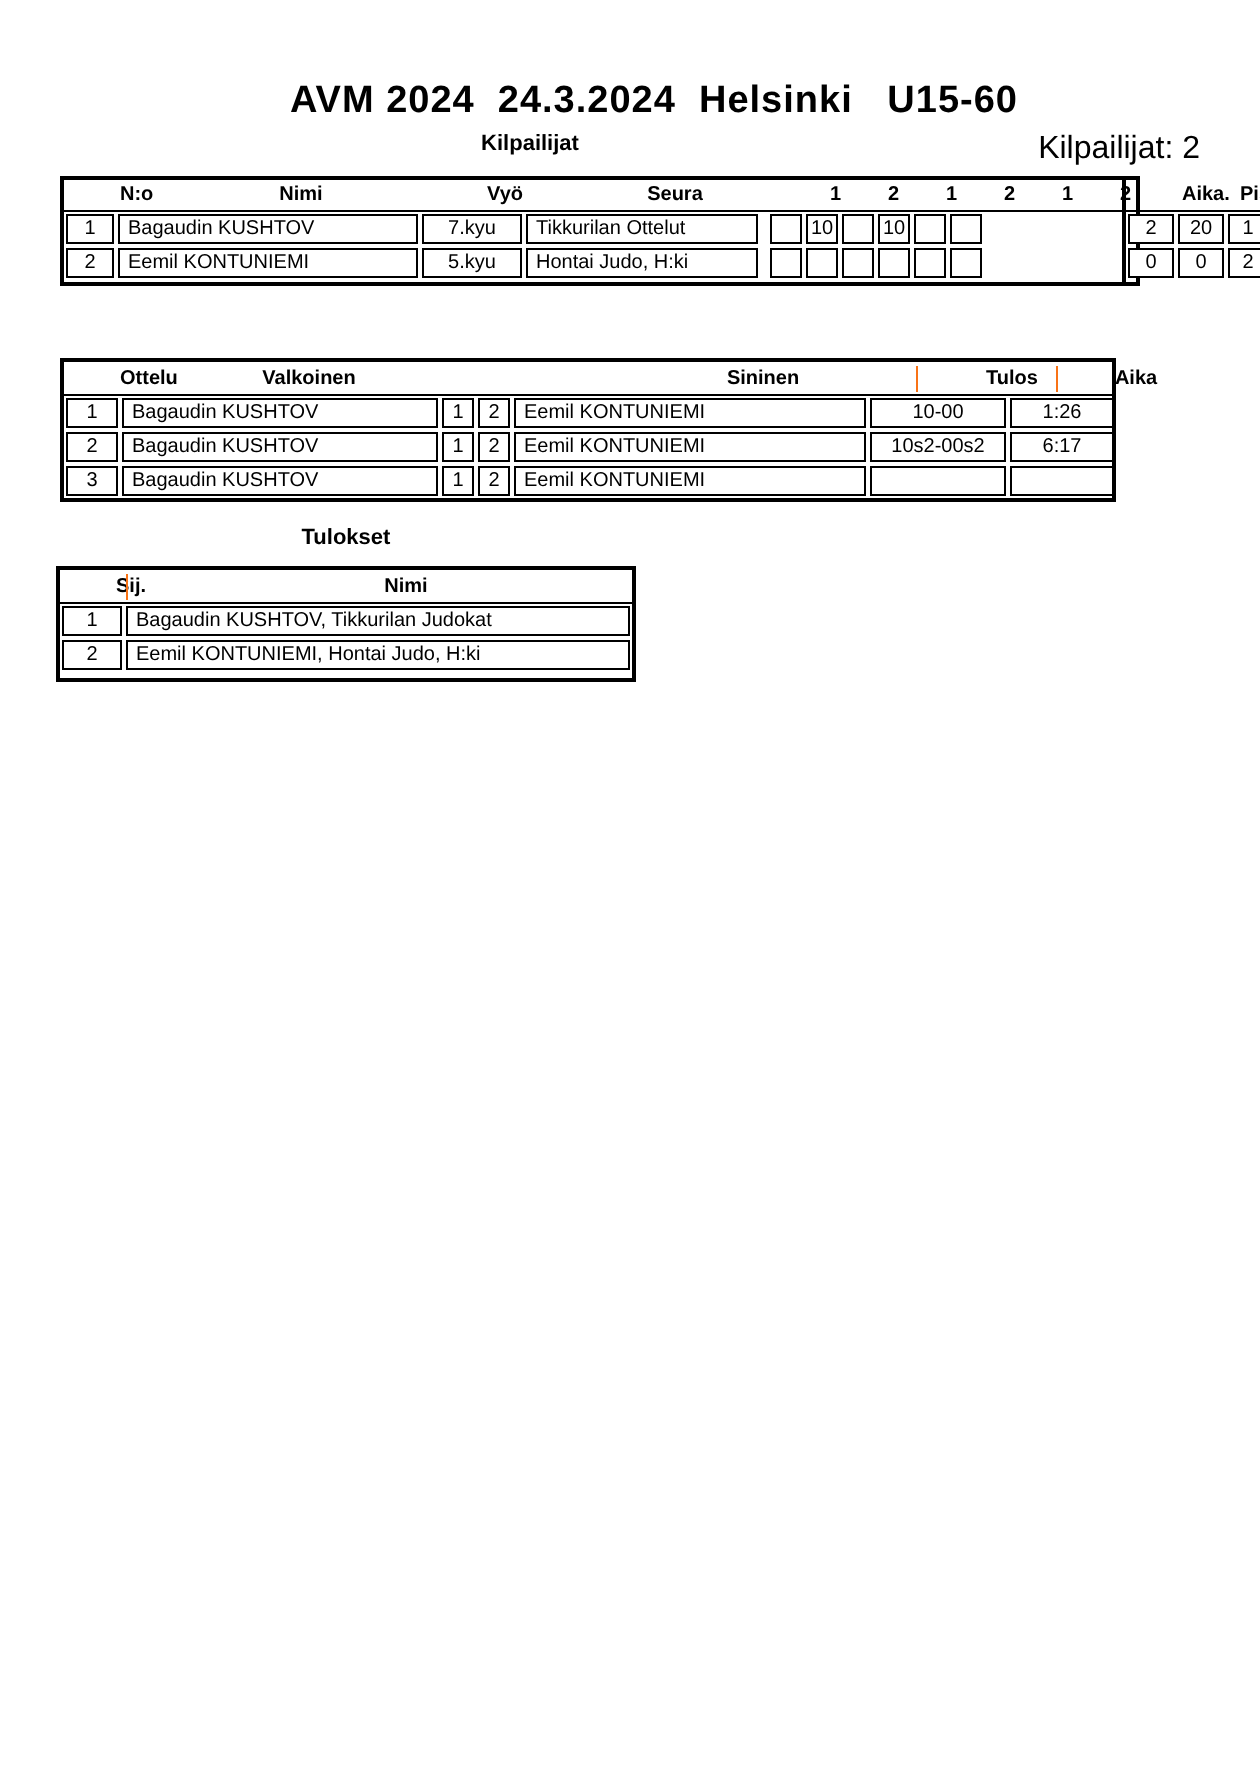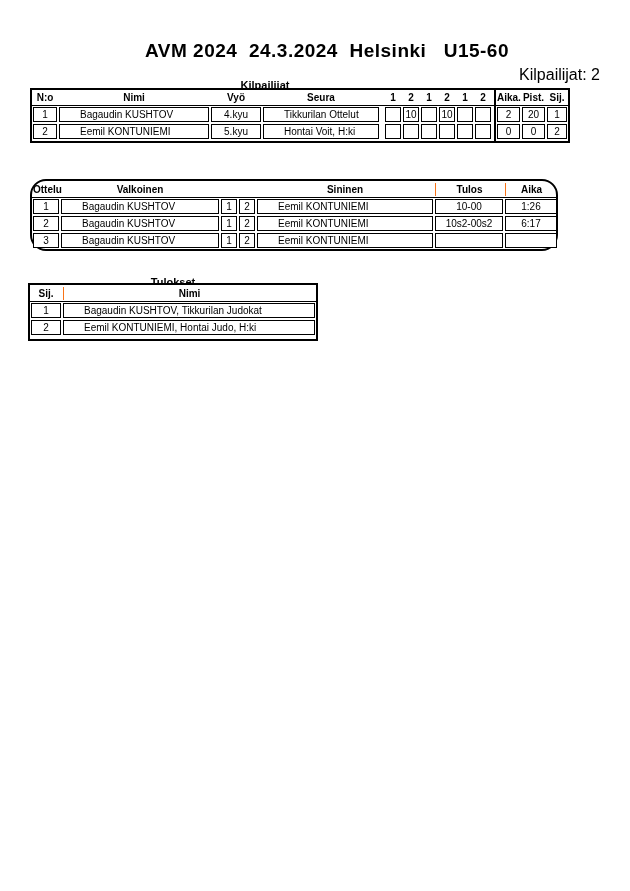--- a/index.html
+++ b/index.html
@@ -6,54 +6,55 @@
   .page {
     position:relative; width:630px; height:891px; background:#ffffff;
     font-family:"Liberation Sans","DejaVu Sans",sans-serif; color:#000;
     overflow:hidden;
   }
   .main-title {
     position:absolute; top:40px; left:12px; width:630px;
     text-align:center; font-size:19px; font-weight:bold; white-space:pre;
     letter-spacing:0.5px;
   }
-  .sec-title { position:absolute; font-size:11px; font-weight:bold; text-align:center;margin-top:13px; }
+  .sec-title { position:absolute; font-size:11px; font-weight:bold; text-align:center; }
   .t1-title { top:66px; left:30px; width:470px; }
   .t2-title { top:163px; left:30px; width:528px; }
   .t3-title { top:263px; left:28px; width:290px; }
   .count-label { position:absolute; top:66px; right:30px; font-size:16px; }
 
   .tbl { position:absolute; border:2px solid #000; background:#fff; box-sizing:border-box; }
   .tbl-flex { display:flex; align-items:stretch; width:100%; height:100%; }
   .tpart { display:flex; flex-direction:column; }
   .tpart-grow { flex:1; }
   .stats-part { border-left:2px solid #000; }
 
   .hrow { display:flex; border-bottom:1px solid #000; height:15px; align-items:center; }
   .drow { display:flex; height:17px; }
   .hcell {
     box-sizing:border-box; margin:0 1px; font-size:10px; font-weight:bold;
     text-align:center; white-space:nowrap; overflow:visible; line-height:13px;
     flex-shrink:0;
+    padding-left:27px;
   }
   .dcell {
     box-sizing:border-box; margin:1px; border:1px solid #000; background:#fff;
     font-size:10px; line-height:12px; display:flex; align-items:center;
     justify-content:center; white-space:nowrap; overflow:hidden; flex-shrink:0;
   }
-  .left { justify-content:flex-start; padding-left:20px; }
+  .left { justify-content:flex-start; padding-left:4px; }
   .grow { flex-grow:1; }
   .hdiv-l { border-left:1px solid #f97316; }
 
   .t1 { left:30px; top:88px; width:540px; height:55px; }
   .w-no{width:24px} .w-nimi{width:150px} .w-vyo{width:50px} .w-seura{width:116px}
   .w-s{width:16px} .w-voit{width:23px} .w-pist{width:23px} .w-sij{width:20px}
   .score-gap { width:4px; flex-shrink:0; }
 
-  .t2 { left:30px; top:179px; width:528px; height:72px;border-radius:16px; }
+  .t2 { left:30px; top:179px; width:528px; height:72px; }
   .w-match{width:26px} .w-white{width:158px} .w-n12{width:16px} .w-blue{width:176px}
   .w-tulos{width:68px} .w-aika{width:52px}
   .t2 .hrow, .t3 .hrow { height:16px; }
 
   .t3 { left:28px; top:283px; width:290px; height:58px; }
   .w-place{width:30px} .w-rname{width:248px}
 </style>
 </head>
 <body>
 
@@ -75,35 +76,35 @@
           <div class="hcell w-s">1</div>
           <div class="hcell w-s">2</div>
           <div class="hcell w-s">1</div>
           <div class="hcell w-s">2</div>
           <div class="hcell w-s">1</div>
           <div class="hcell w-s">2</div>
         </div>
         <div class="drow">
           <div class="dcell w-no">1</div>
           <div class="dcell w-nimi left">Bagaudin KUSHTOV</div>
-          <div class="dcell w-vyo">4.kyu</div>
+          <div class="dcell w-vyo">7.kyu</div>
           <div class="dcell w-seura left">Tikkurilan Ottelut</div>
           <div class="score-gap"></div>
           <div class="dcell w-s"></div>
           <div class="dcell w-s">10</div>
           <div class="dcell w-s"></div>
           <div class="dcell w-s">10</div>
           <div class="dcell w-s"></div>
           <div class="dcell w-s"></div>
         </div>
         <div class="drow">
           <div class="dcell w-no">2</div>
           <div class="dcell w-nimi left">Eemil KONTUNIEMI</div>
           <div class="dcell w-vyo">5.kyu</div>
-          <div class="dcell w-seura left">Hontai Voit, H:ki</div>
+          <div class="dcell w-seura left">Hontai Judo, H:ki</div>
           <div class="score-gap"></div>
           <div class="dcell w-s"></div>
           <div class="dcell w-s"></div>
           <div class="dcell w-s"></div>
           <div class="dcell w-s"></div>
           <div class="dcell w-s"></div>
           <div class="dcell w-s"></div>
         </div>
       </div>
       <div class="tpart stats-part">

